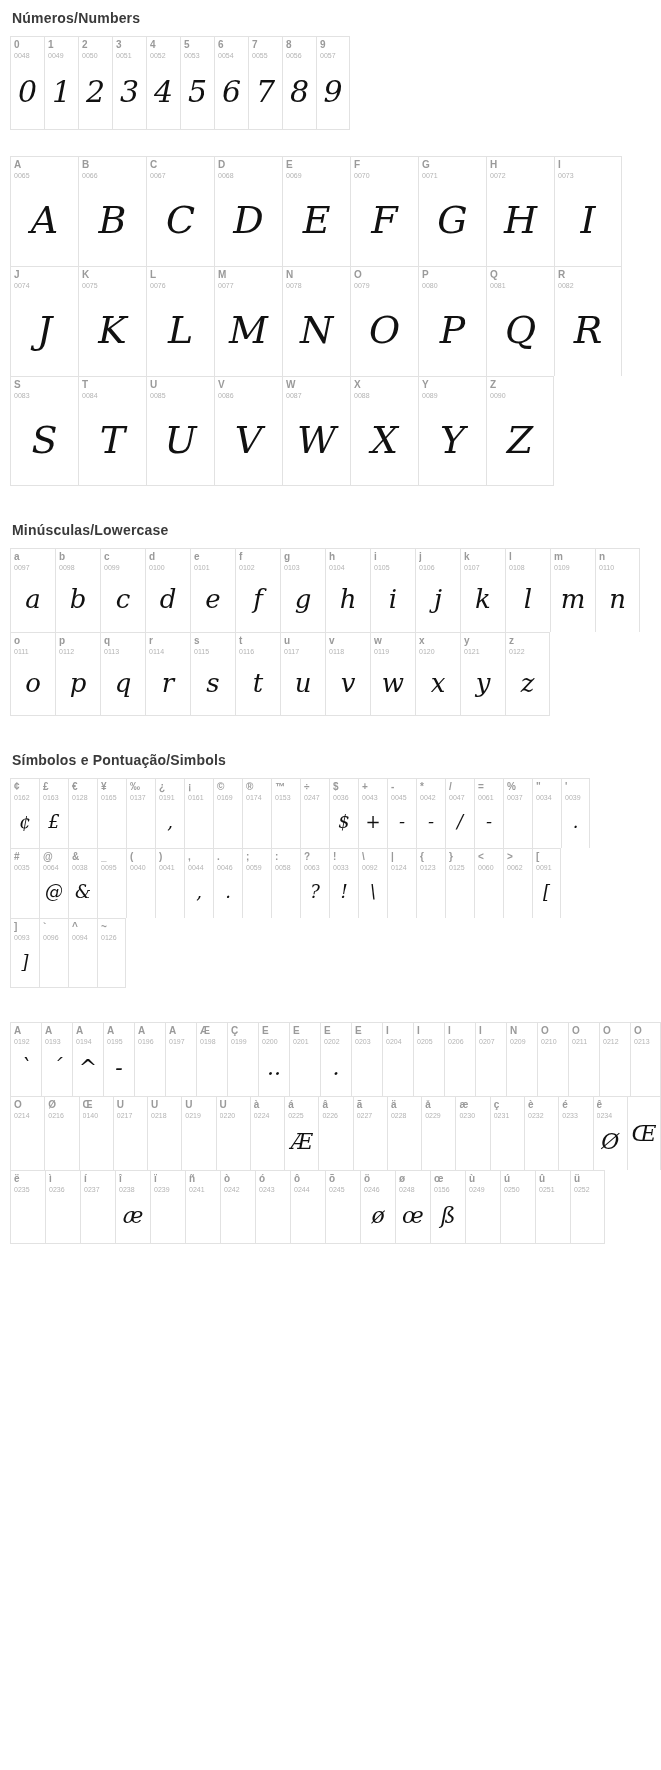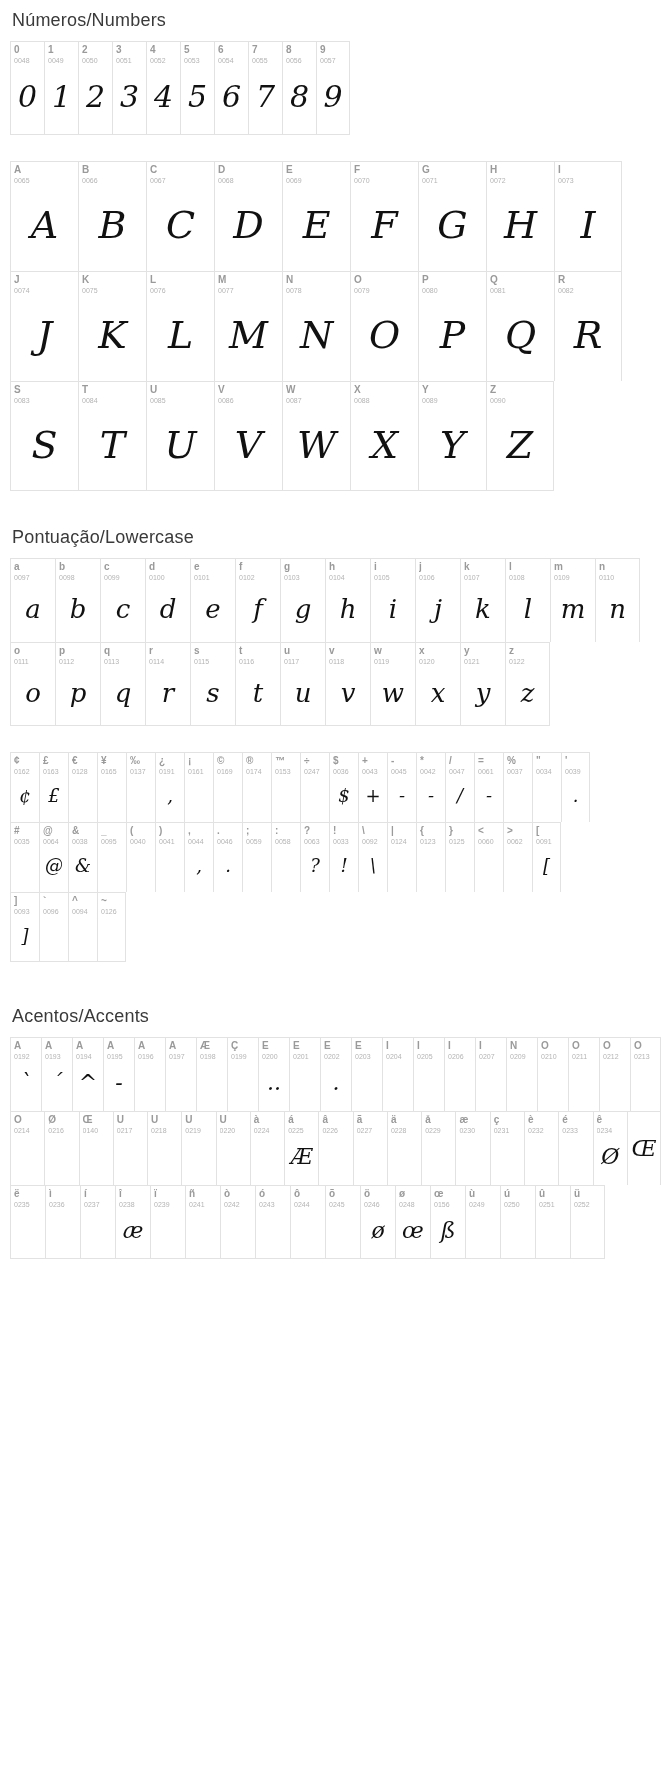--- a/index.html
+++ b/index.html
@@ -14,24 +14,24 @@
   }
   .page {
     width: 661px;
     padding: 0 0 20px 0;
     position: relative;
   }
   .section {
     margin: 0 0 0 0;
   }
   .section-title {
-    font-size: 18px;
+    font-size: 14px;
     color: #3a3a3a;
     padding: 10px 16px 10px 12px;
-    font-weight: normal;
+    font-weight: bold;
     letter-spacing: 0.2px;
   }
   .grid-wrap {
     margin-left: 10px;
   }
   .row {
     display: flex;
     flex-wrap: nowrap;
   }
   .cell {
@@ -369,21 +369,21 @@
                 <span class="ch">Z</span>
                 <span class="code">0090</span>
               </div>
               <div class="glyph">Z</div>
             </div>
           </div>
         </div>
         <div class="spacer-md"></div>
       </div>
       <div class="section">
-        <div class="section-title">Pontuação/Lowercase</div>
+        <div class="section-title">Minúsculas/Lowercase</div>
         <div class="grid-wrap sz-low">
           <div class="row">
             <div class="cell">
               <div class="meta">
                 <span class="ch">a</span>
                 <span class="code">0097</span>
               </div>
               <div class="glyph">a</div>
             </div>
             <div class="cell">
@@ -561,20 +561,21 @@
                 <span class="ch">z</span>
                 <span class="code">0122</span>
               </div>
               <div class="glyph">z</div>
             </div>
           </div>
         </div>
         <div class="spacer-md"></div>
       </div>
       <div class="section">
+        <div class="section-title">Símbolos e Pontuação/Simbols</div>
         <div class="grid-wrap sz-sym">
           <div class="row">
             <div class="cell">
               <div class="meta">
                 <span class="ch">¢</span>
                 <span class="code">0162</span>
               </div>
               <div class="glyph">¢</div>
             </div>
             <div class="cell">
@@ -873,21 +874,20 @@
                 <span class="ch">~</span>
                 <span class="code">0126</span>
               </div>
               <div class="glyph"></div>
             </div>
           </div>
         </div>
         <div class="spacer-lg"></div>
       </div>
       <div class="section">
-        <div class="section-title">Acentos/Accents</div>
         <div class="grid-wrap sz-acc">
           <div class="row">
             <div class="cell">
               <div class="meta">
                 <span class="ch">À</span>
                 <span class="code">0192</span>
               </div>
               <div class="glyph">`</div>
             </div>
             <div class="cell">

